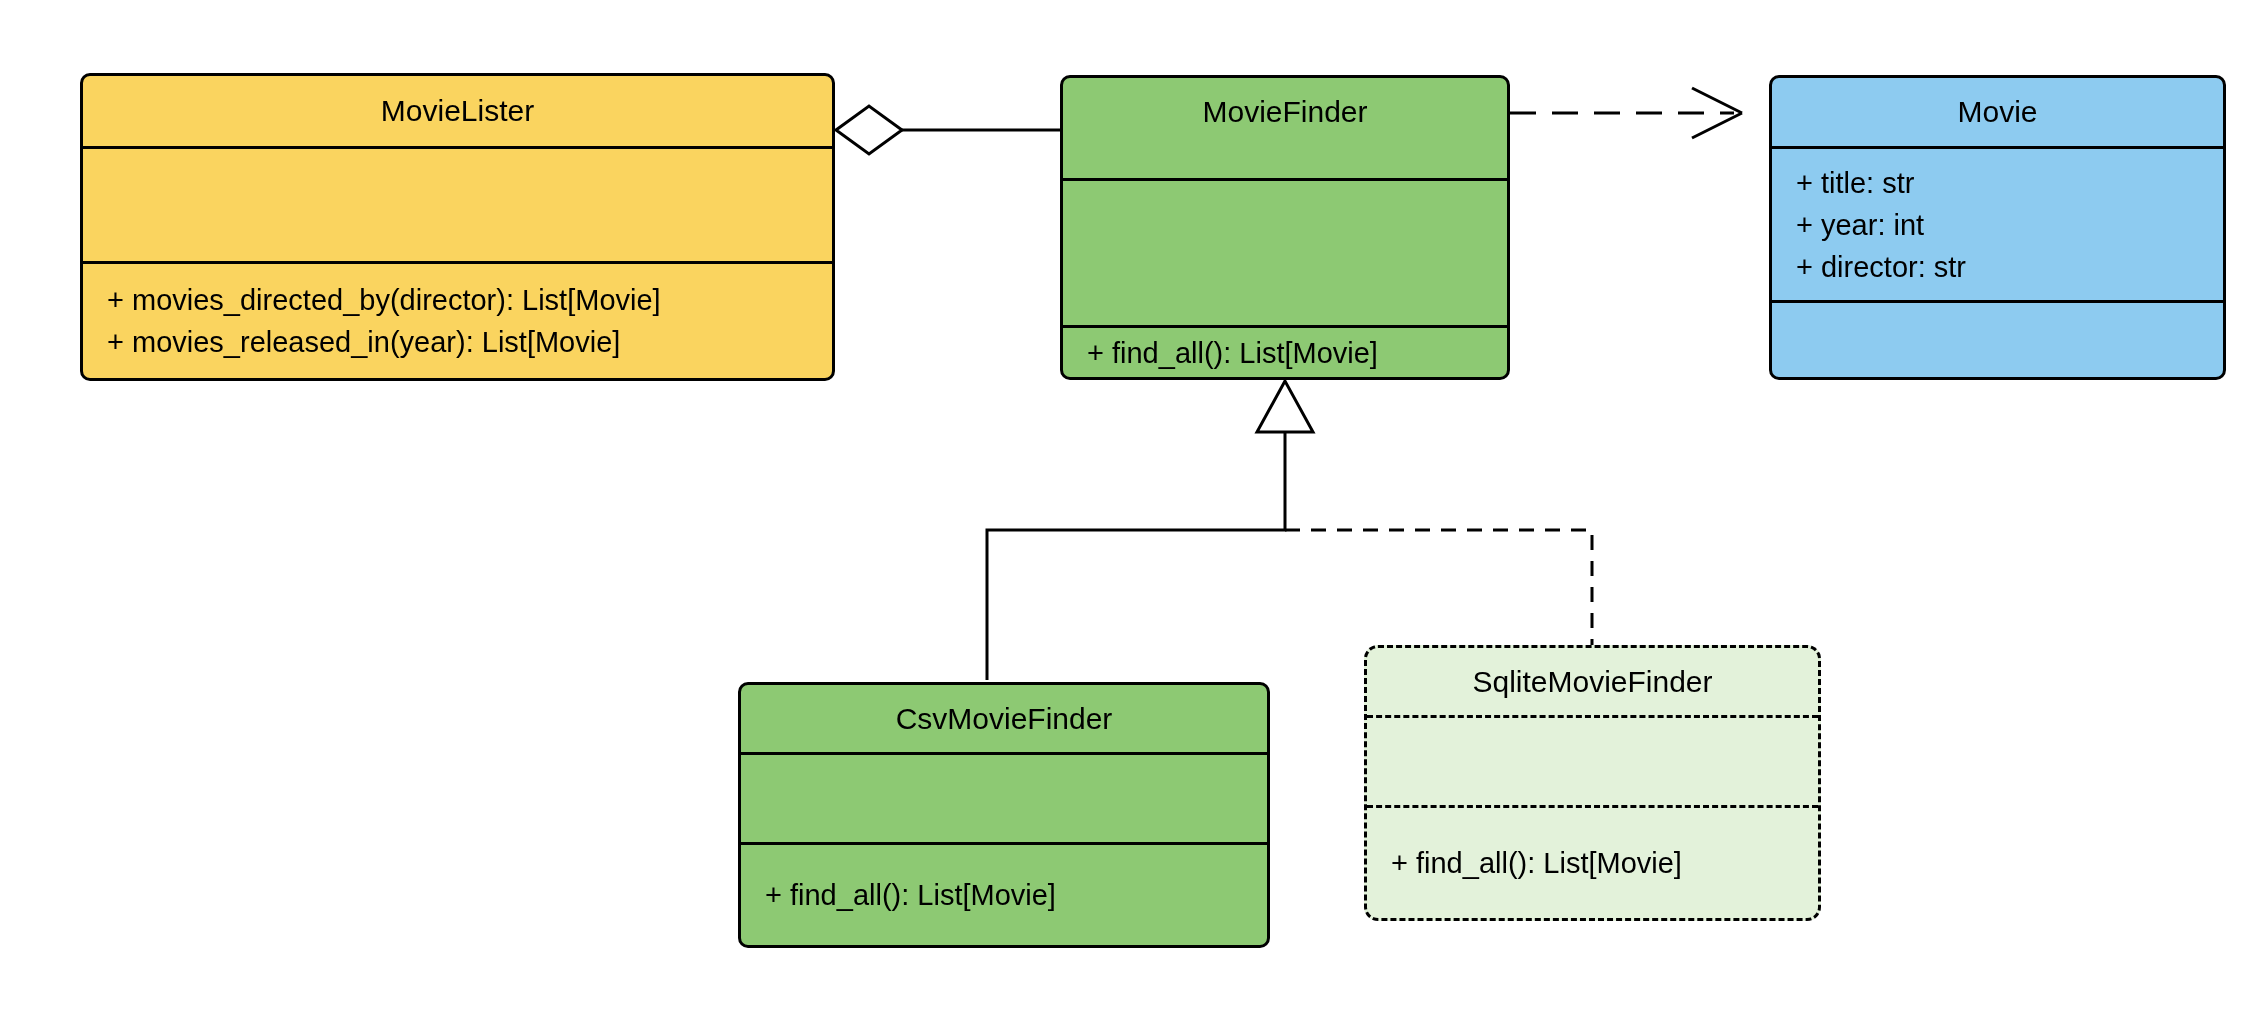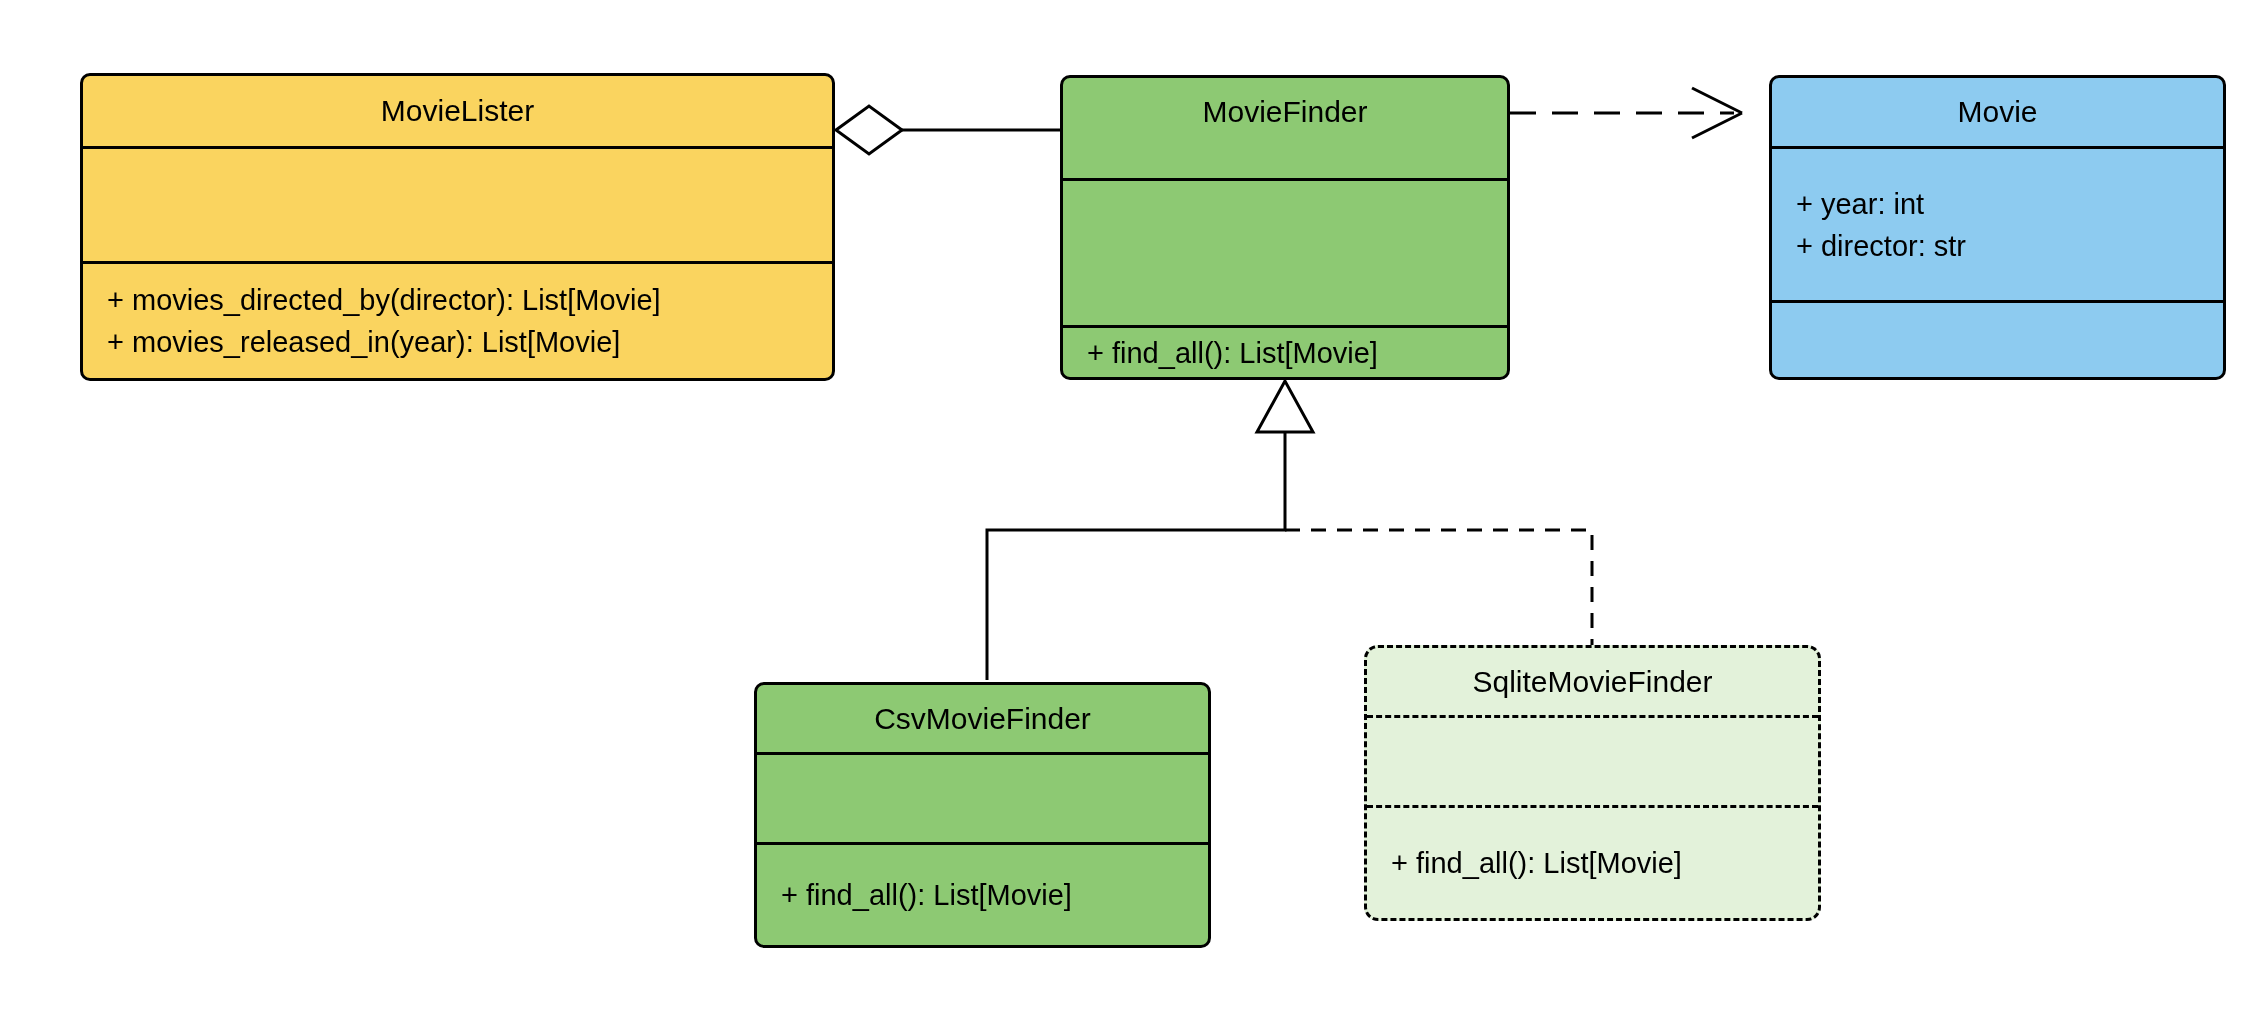--- a/index.html
+++ b/index.html
@@ -105,27 +105,28 @@
     <div class="uml-title" style="height:68px">MovieFinder</div>
     <div class="compartment" style="height:115px"></div>
     <div class="compartment body-lines grow">
       <div>+ find_all(): List[Movie]</div>
     </div>
   </div>
 
   <div class="uml-class fill-movie" style="left:1742px; top:75px; width:457px; height:305px;margin-left:27px;">
     <div class="uml-title" style="height:68px">Movie</div>
     <div class="compartment body-lines" style="height:154px">
+      <div>+ title: str</div>
       <div>+ year: int</div>
       <div>+ director: str</div>
     </div>
     <div class="compartment grow"></div>
   </div>
 
-  <div class="uml-class fill-finder" style="left:754px; top:682px; width:457px; height:266px;">
+  <div class="uml-class fill-finder" style="left:738px; top:682px; width:532px; height:266px;">
     <div class="uml-title" style="height:67px">CsvMovieFinder</div>
     <div class="compartment" style="height:90px"></div>
     <div class="compartment body-lines grow">
       <div>+ find_all(): List[Movie]</div>
     </div>
   </div>
 
   <div class="uml-class dashed fill-sqlite" style="left:1364px; top:645px; width:457px; height:276px;border-radius:14px;">
     <div class="uml-title" style="height:67px">SqliteMovieFinder</div>
     <div class="compartment" style="height:90px"></div>

